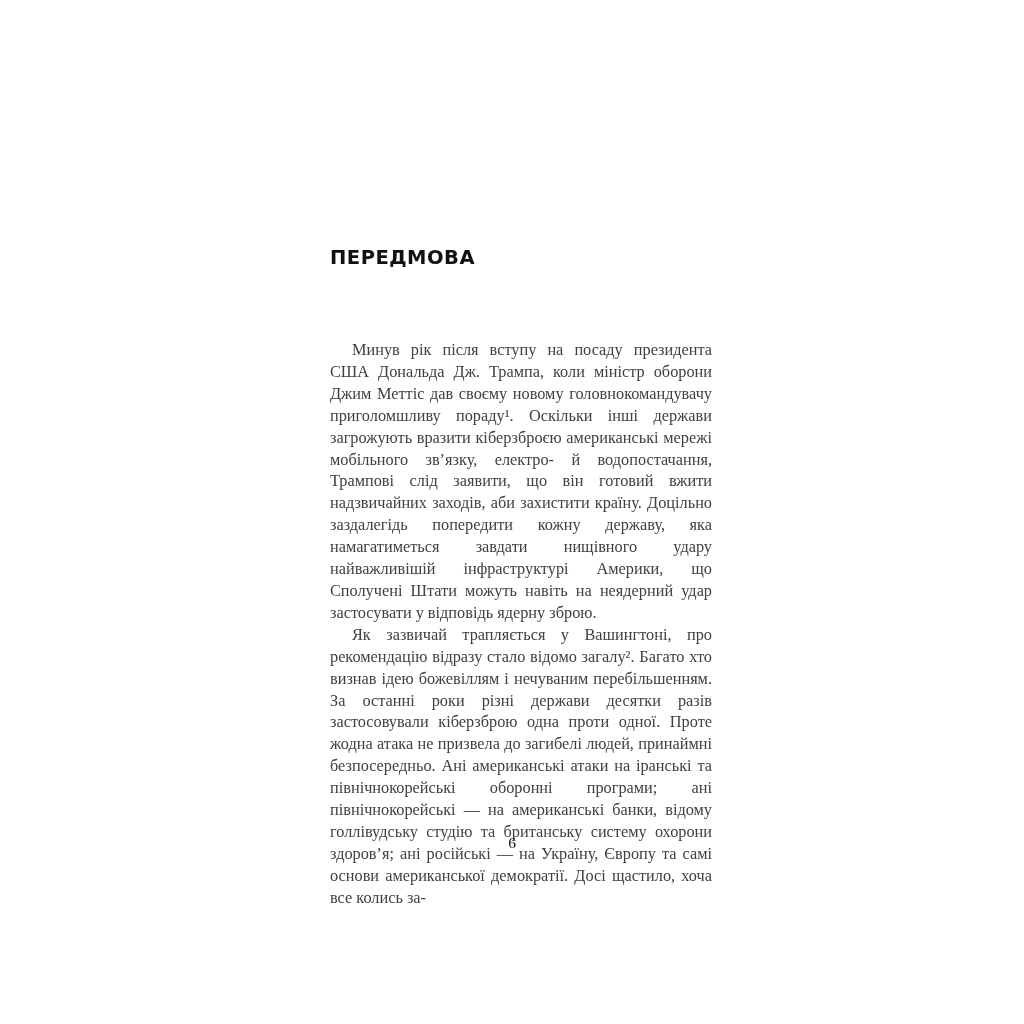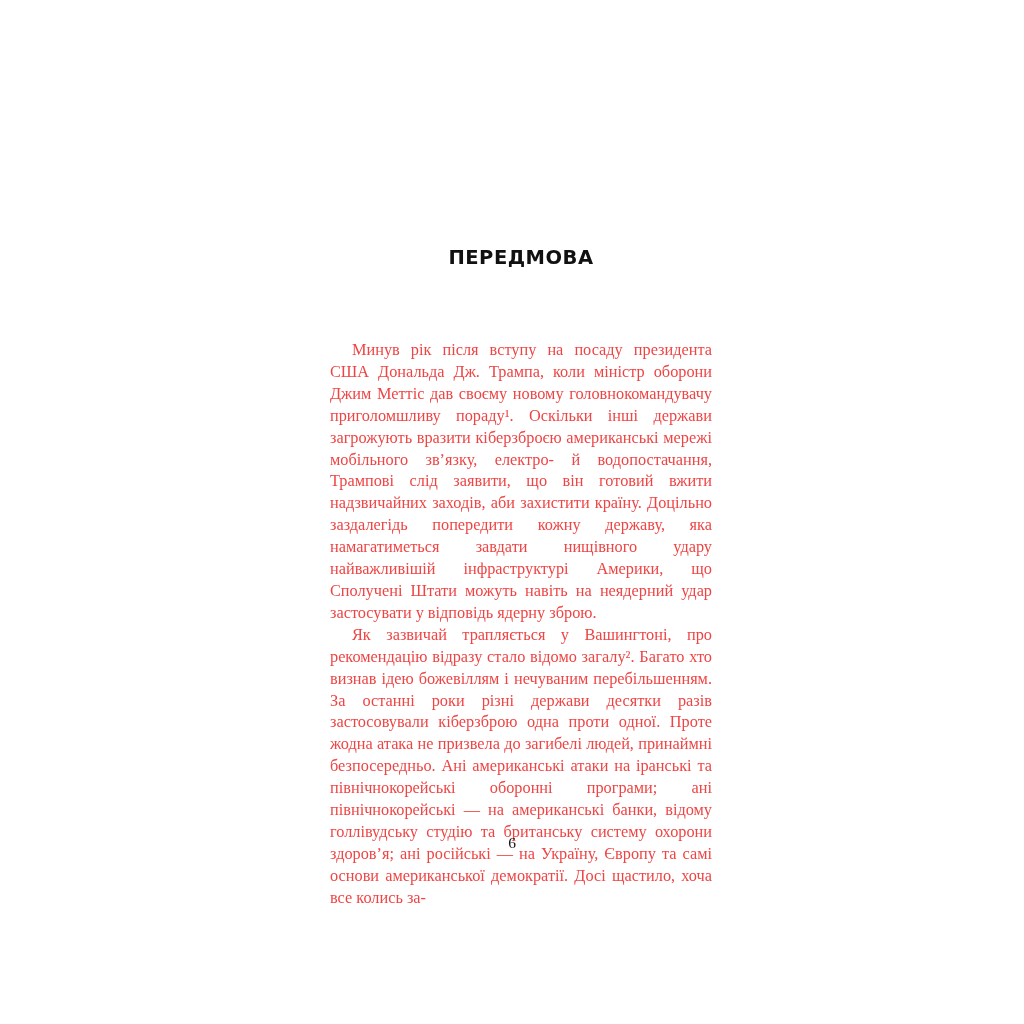--- a/index.html
+++ b/index.html
@@ -20,32 +20,31 @@
     position: absolute;
     left: 330px;
     top: 246px;
     width: 382px;
   }
   .chapter-title {
     font-family: "DejaVu Sans", sans-serif;
     font-weight: bold;
     font-size: 19.5px;
     letter-spacing: 0.5px;
-    text-align: center;
     margin: 0 0 70px 0;
     color: #111111;
   }
   .body-text p {
     margin: 0;
     font-size: 16.3px;
     line-height: 1.345;
     text-align: justify;
     text-justify: inter-word;
     hyphens: manual;
-    color: #ef4444;
+    color: #404040;
   }
   .body-text p.indent {
     text-indent: 22px;
   }
   .folio {
     position: absolute;
     left: 0;
     right: 0;
     top: 834px;
     text-align: center;

